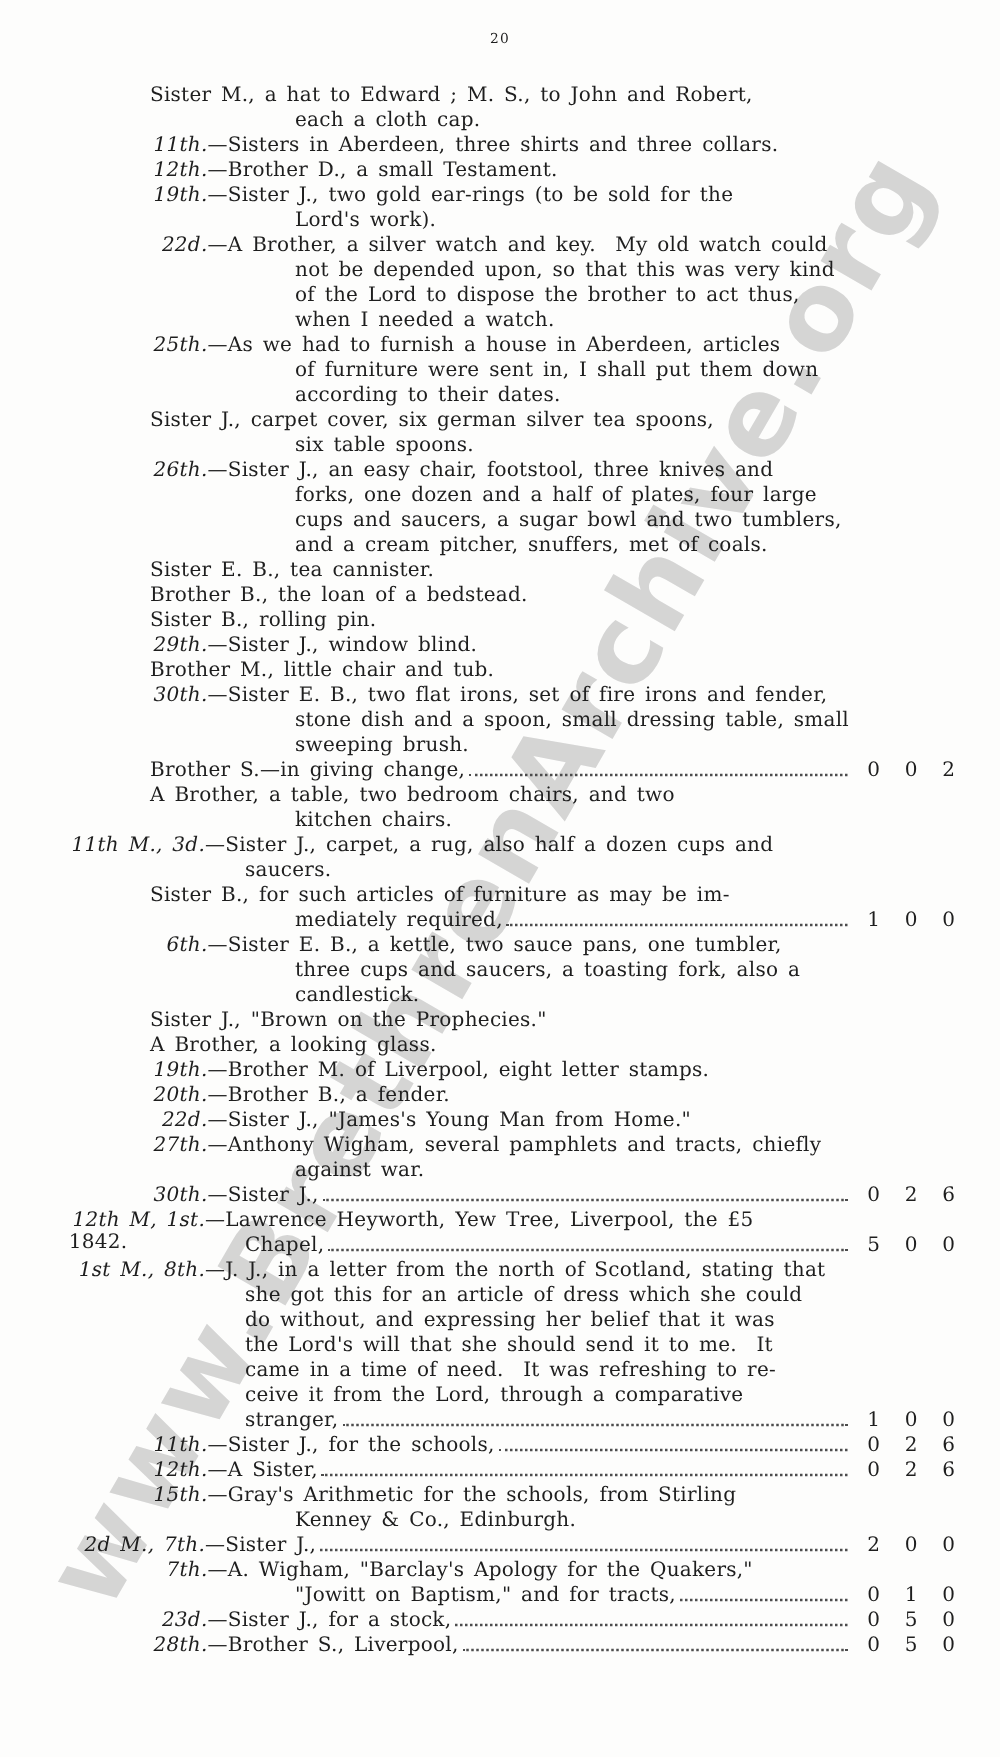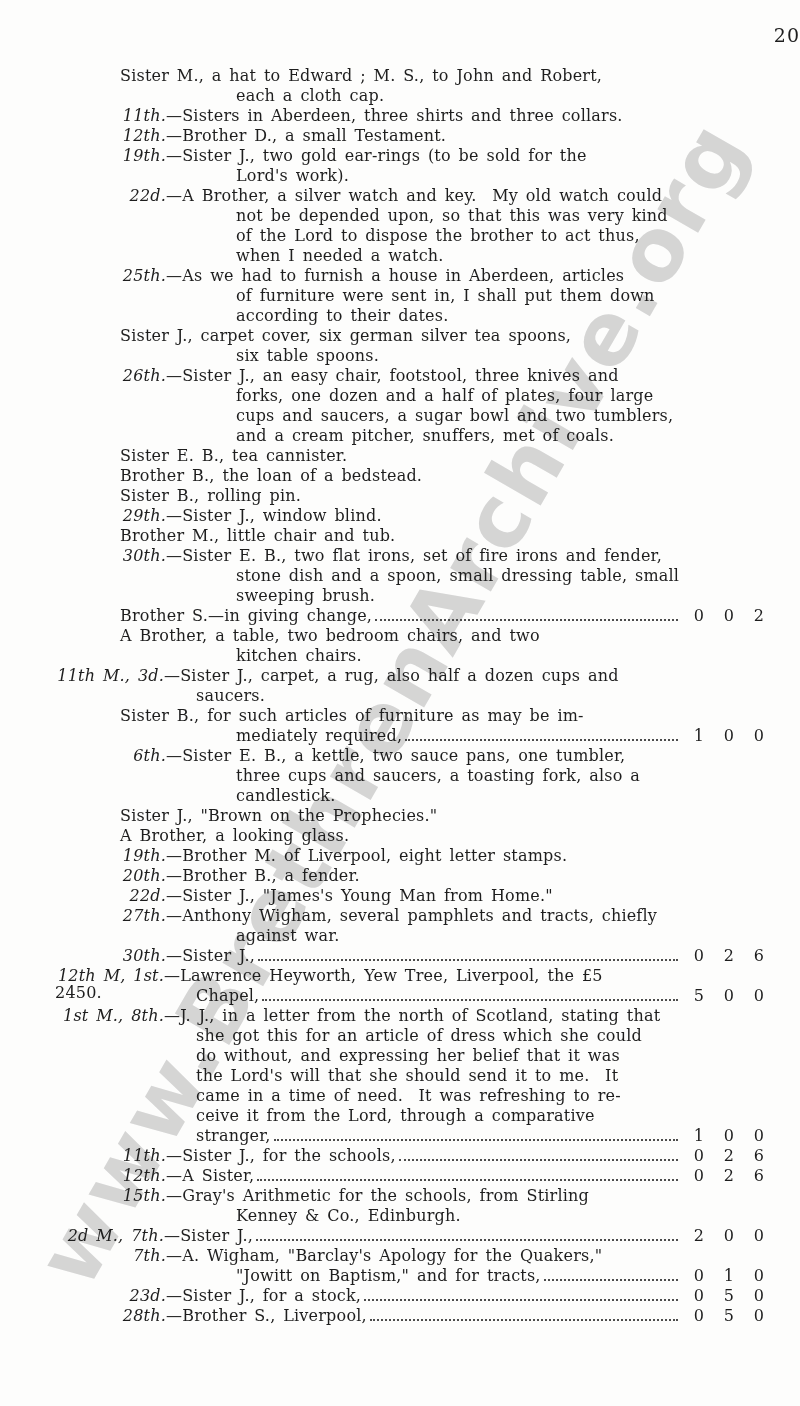--- a/index.html
+++ b/index.html
@@ -28,22 +28,22 @@
     opacity: 0.55;
     white-space: nowrap;
     z-index: 1;
     pointer-events: none;
   }
   .page-number {
     position: absolute;
     top: 24px;
     left: 0;
     width: 100%;
-    text-align: right;
-    font-size: 19px;
+    text-align: center;
+    font-size: 11px;
     letter-spacing: 1px;
     z-index: 2;
   }
   .ledger {
     position: absolute;
     top: 66px;
     left: 0;
     width: 800px;
     z-index: 2;
   }
@@ -192,21 +192,21 @@
       </div>
       <div class="entry">
         <div class="line first-date"><span class="txt"><span class="lbl date">27th.</span>—Anthony Wigham, several pamphlets and tracts, chiefly</span></div>
         <div class="line cont-date"><span class="txt">against war.</span></div>
       </div>
       <div class="entry">
         <div class="line first-date flex"><span class="txt"><span class="lbl date">30th.</span>—Sister J.,</span><span class="leader"></span><span class="amt">0</span><span class="amt">2</span><span class="amt">6</span></div>
       </div>
       <div class="entry">
         <div class="line first-month"><span class="txt"><span class="lbl month">12th M, 1st.</span>—Lawrence Heyworth, Yew Tree, Liverpool, the £5</span></div>
-        <div class="line cont-month flex" style="position: relative;"><span class="txt">Chapel,</span><span class="leader"></span><span class="amt">5</span><span class="amt">0</span><span class="amt">0</span><span class="margin-note">2450.</span></div>
+        <div class="line cont-month flex" style="position: relative;"><span class="txt">Chapel,</span><span class="leader"></span><span class="amt">5</span><span class="amt">0</span><span class="amt">0</span><span class="margin-note">1842.</span></div>
       </div>
       <div class="entry">
         <div class="line first-month"><span class="txt"><span class="lbl month">1st M., 8th.</span>—J. J., in a letter from the north of Scotland, stating that</span></div>
         <div class="line cont-month"><span class="txt">she got this for an article of dress which she could</span></div>
         <div class="line cont-month"><span class="txt">do without, and expressing her belief that it was</span></div>
         <div class="line cont-month"><span class="txt">the Lord's will that she should send it to me.  It</span></div>
         <div class="line cont-month"><span class="txt">came in a time of need.  It was refreshing to re-</span></div>
         <div class="line cont-month"><span class="txt">ceive it from the Lord, through a comparative</span></div>
         <div class="line cont-month flex"><span class="txt">stranger,</span><span class="leader"></span><span class="amt">1</span><span class="amt">0</span><span class="amt">0</span></div>
       </div>

